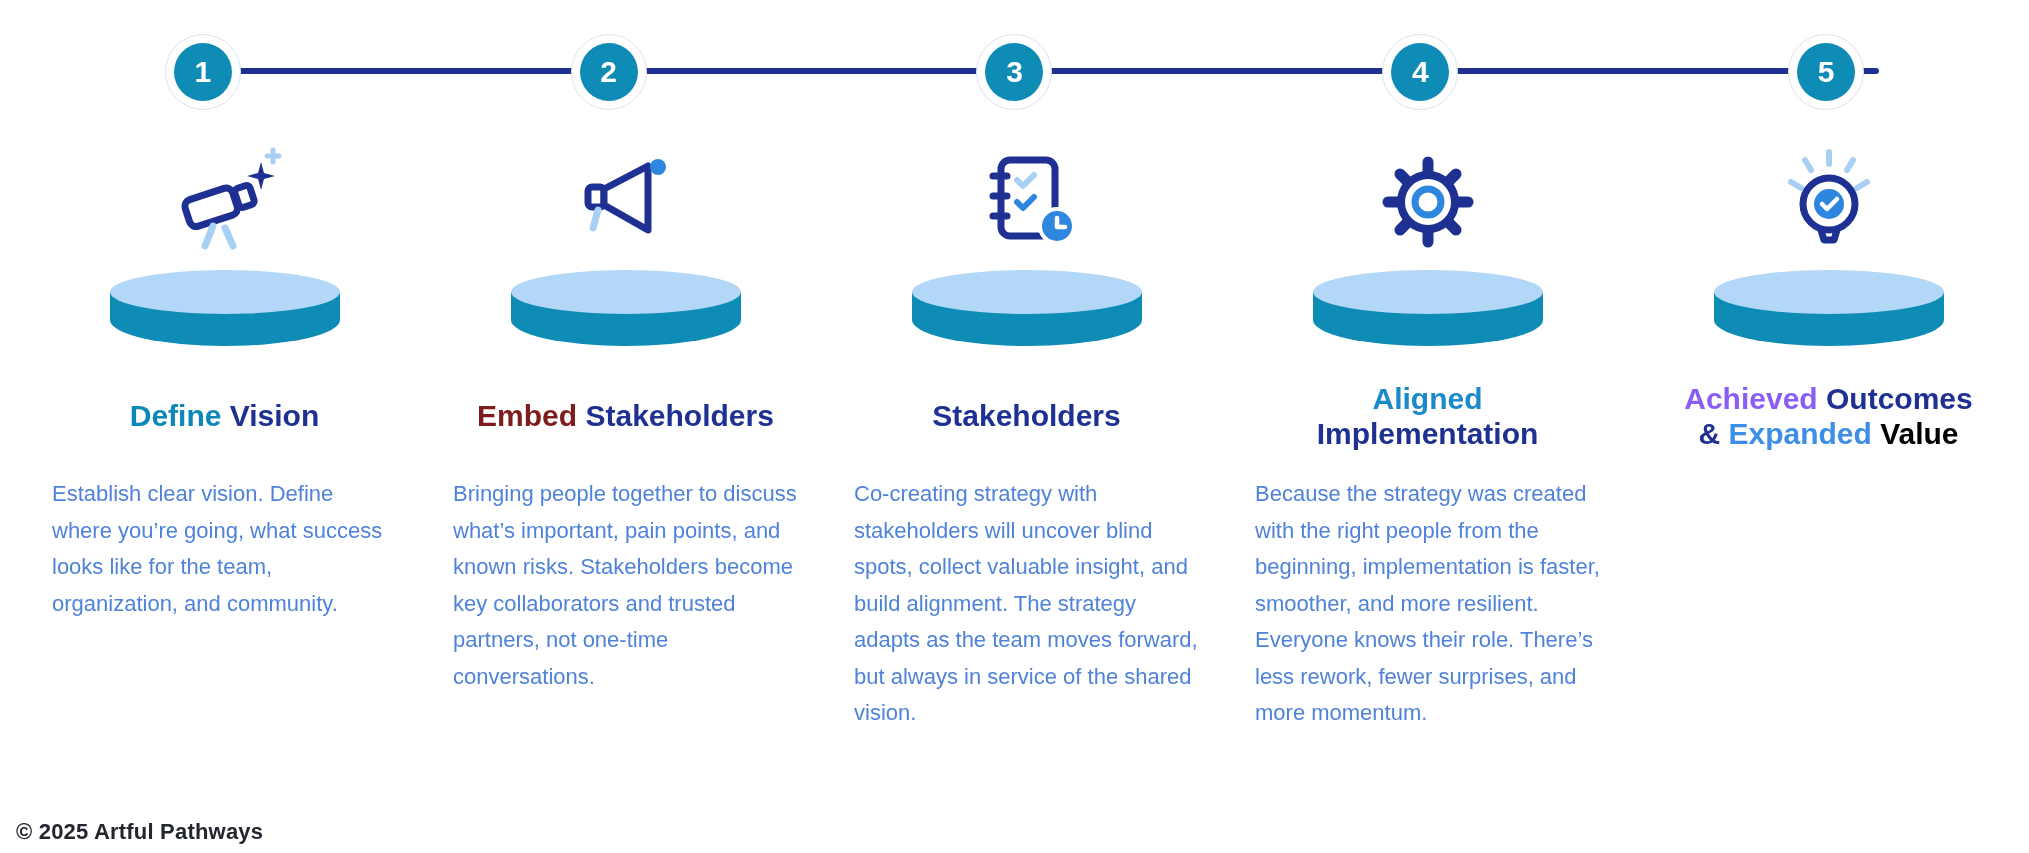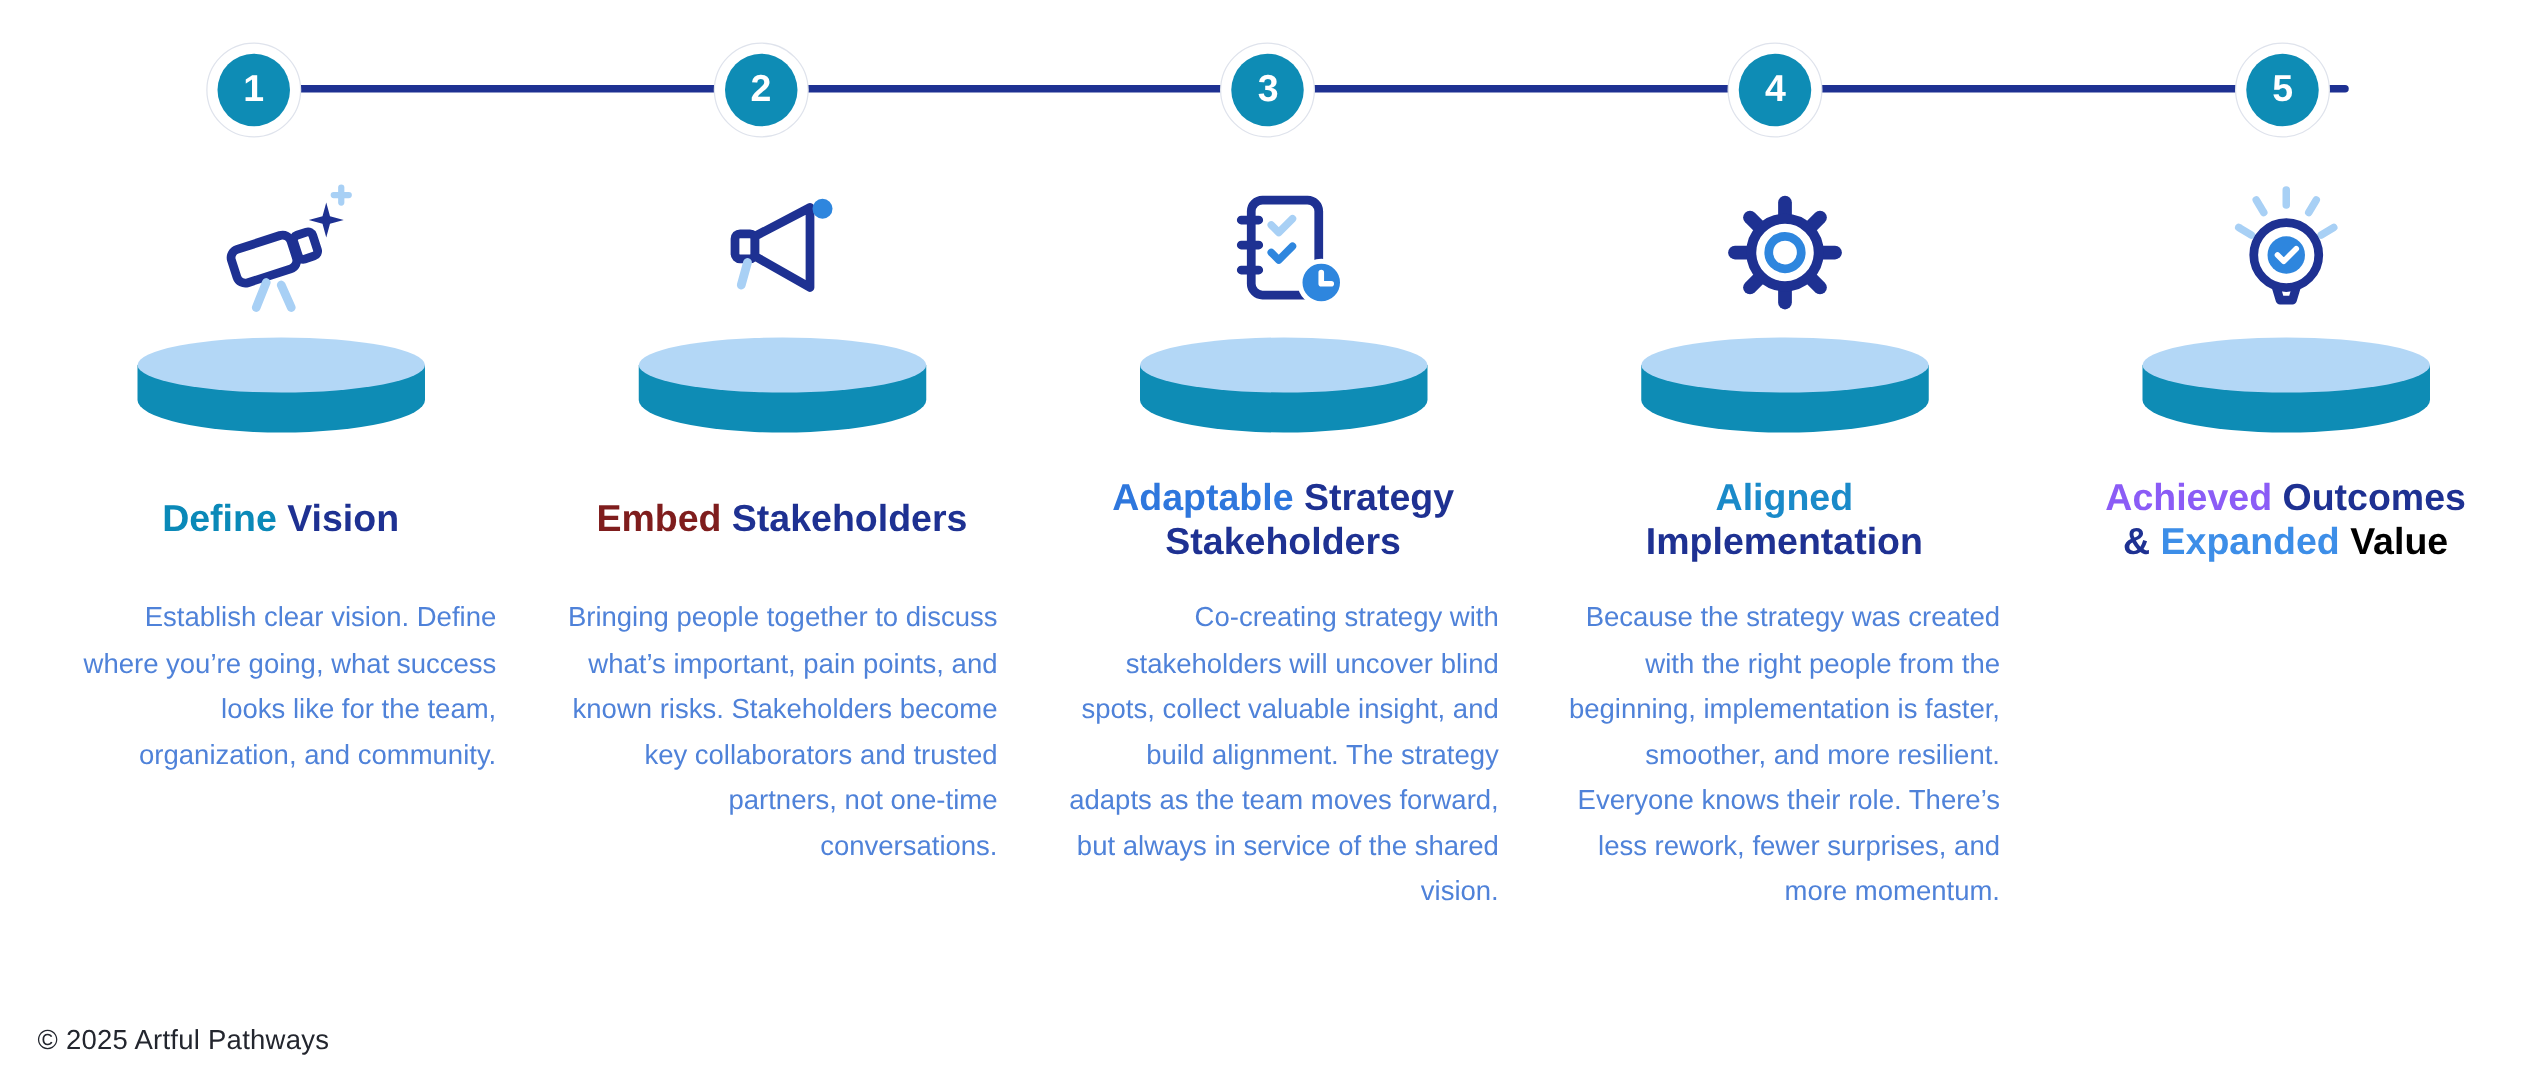--- a/index.html
+++ b/index.html
@@ -38,26 +38,26 @@
     position:absolute; left:0; top:0; width:100%; height:44px;
     background:#b3d7f6; border-radius:50%;
   }
   
   .heading {
     margin-top:28px; min-height:84px; display:flex; flex-direction:column;
     justify-content:center; text-align:center;
     font-size:30px; font-weight:bold; line-height:1.18;
   }
   .body-text {
-    margin:18px 0 0; max-width:345px; text-align:right;
+    margin:18px 0 0; max-width:345px; text-align:left;
     font-size:22px; line-height:1.66; color:#4f82d9;
   }
   .copyright {
-    position:absolute; left:30px; bottom:8px;
-    font-size:22px; font-weight:400; color:#23262e; letter-spacing:0.2px;
+    position:absolute; left:16px; bottom:8px;
+    font-size:22px; font-weight:700; color:#23262e; letter-spacing:0.2px;
   }
 </style>
 </head>
 <body>
 
 <div class="canvas">
 
   <div class="timeline">
     <div class="timeline-line"></div>
     <div class="step-circle">
@@ -131,21 +131,20 @@
           <path d="M52 62 l6 6 11 -11" fill="none" stroke="#2e86de" stroke-width="6" stroke-linecap="round" stroke-linejoin="round"></path>
           <circle cx="92" cy="86" r="17" fill="#2e86de" stroke="#ffffff" stroke-width="4"></circle>
           <path d="M92 78 v9 h8" fill="none" stroke="#ffffff" stroke-width="4.5" stroke-linecap="round" stroke-linejoin="round"></path>
         </svg>
       </div>
       <div class="cylinder">
         <div class="cyl-side"></div>
         <div class="cyl-top"></div>
       </div>
       <div class="heading">
-        <div class="heading-line"><span style="color:#2e77dd">Adaptable </span><span style="color:#1e3192">Strategy</span><span></span></div>
         <div class="heading-line"><span style="color:#1e3192">Stakeholders</span><span></span><span></span></div>
       </div>
       <p class="body-text">Co-creating strategy with stakeholders will uncover blind spots, collect valuable insight, and build alignment. The strategy adapts as the team moves forward, but always in service of the shared vision.</p>
     </div>
 
     <div class="column">
       <div class="icon-wrap">
         <svg width="124" height="124" viewBox="0 0 124 124">
           <g stroke="#1e3192" stroke-width="11" stroke-linecap="round" fill="none">
             <path d="M92 62 H102"></path>

